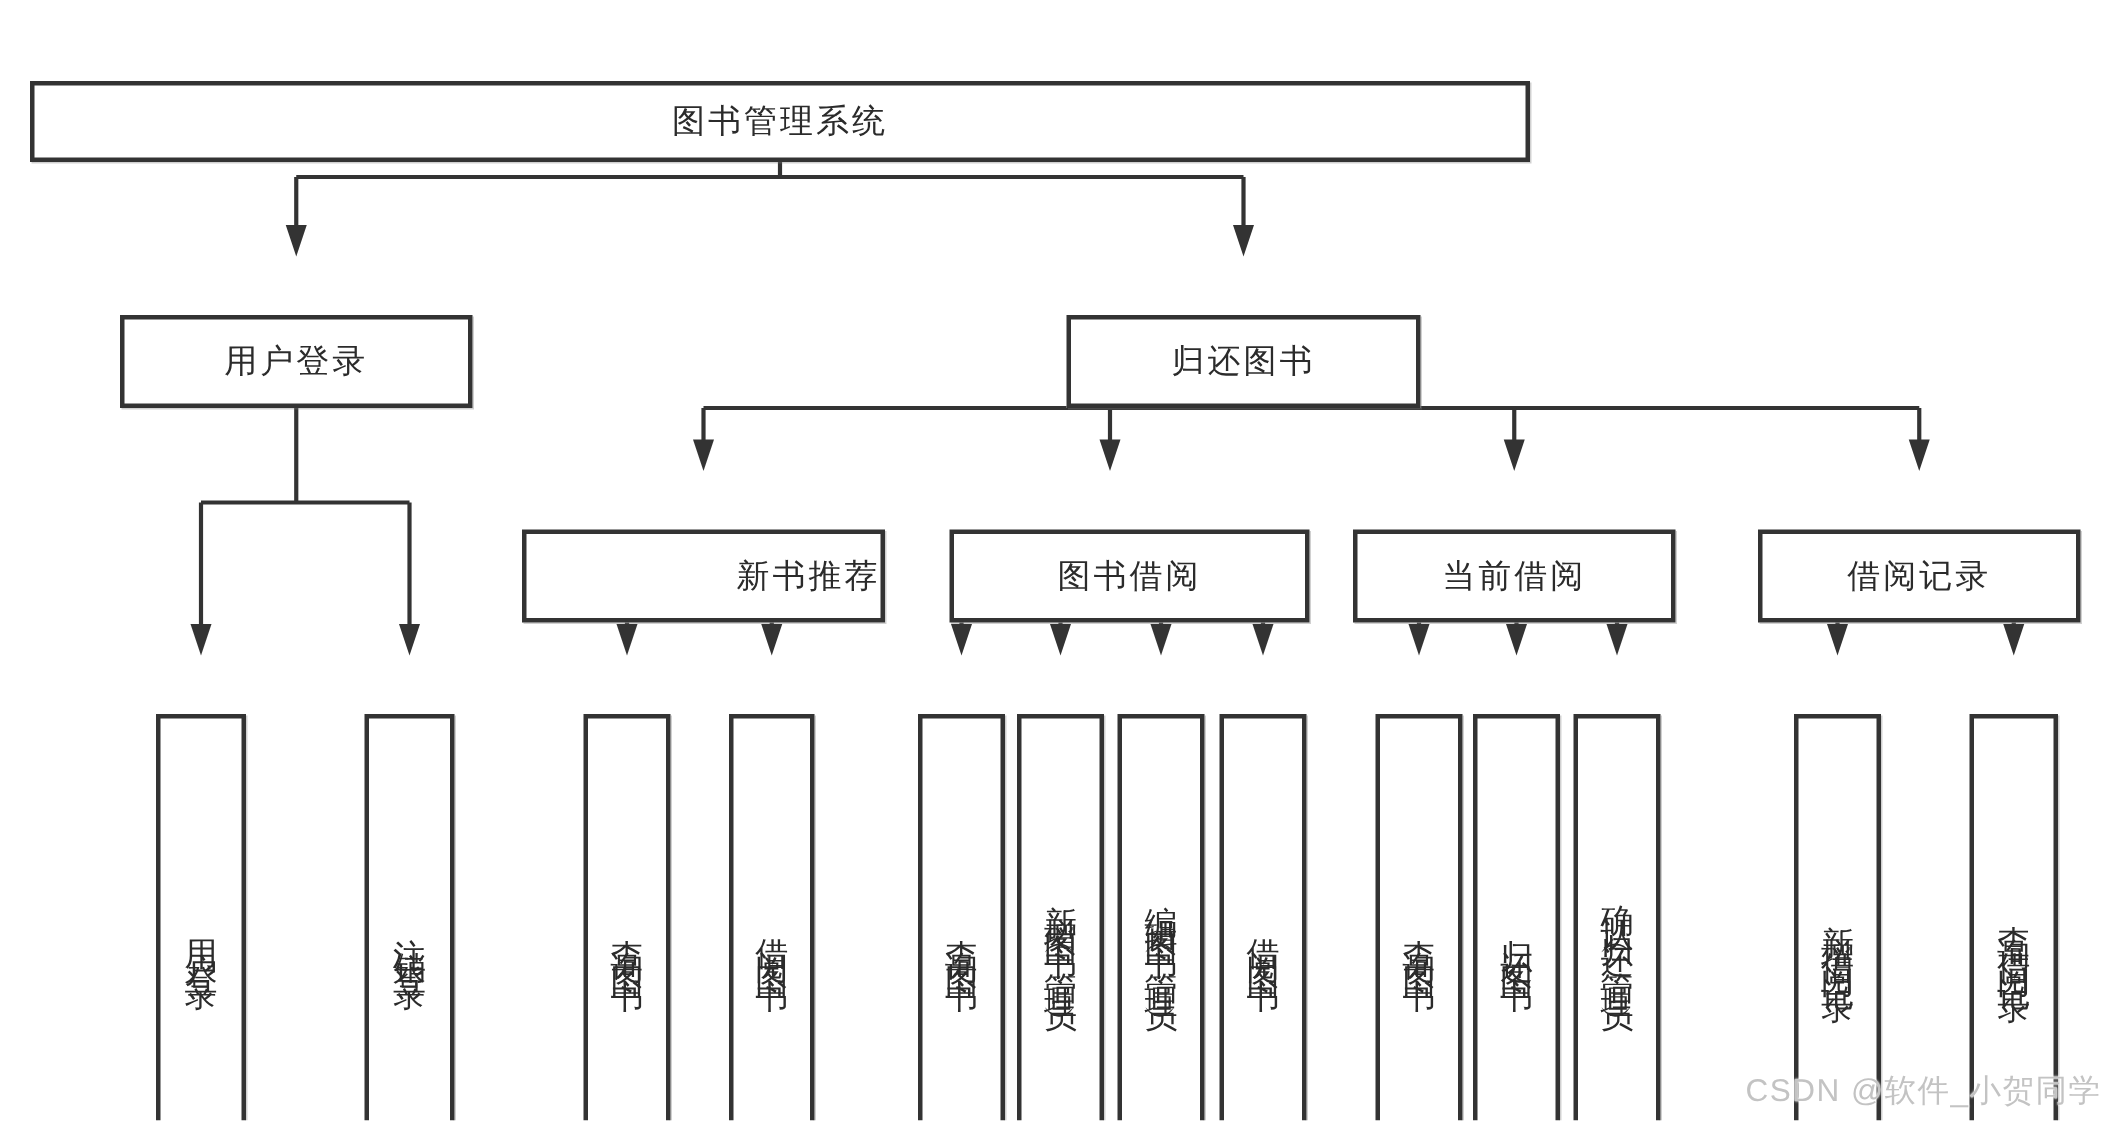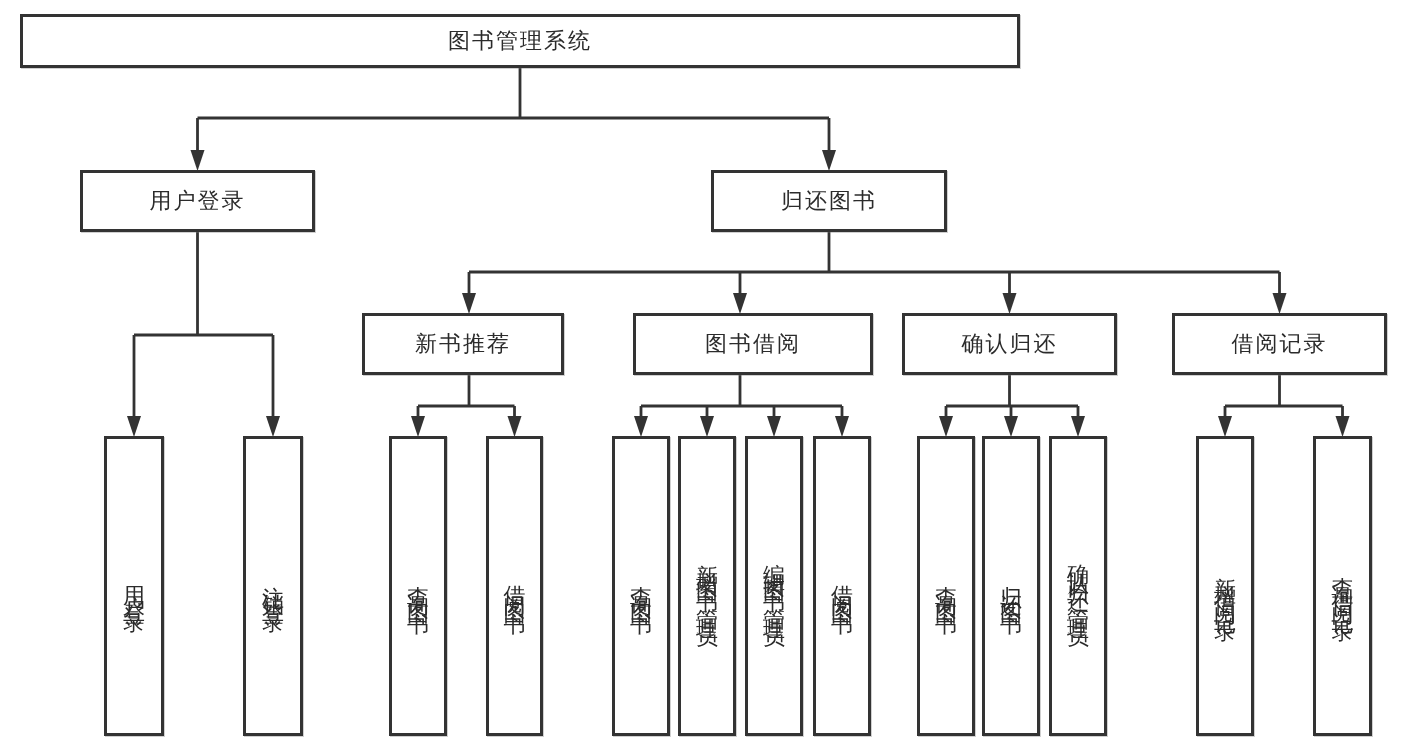--- a/index.html
+++ b/index.html
@@ -26,20 +26,21 @@
   .node {
     position: absolute;
     box-sizing: border-box;
     background: #ffffff;
     border: 3px solid #333333;
     box-shadow: 1px 1px 0 rgba(120,120,120,0.35);
     display: flex;
     align-items: center;
     justify-content: center;
     z-index: 2;
+    margin-top: 40px;
   }
   .node-label {
     color: #2b2b2b;
     font-size: 22px;
     letter-spacing: 2px;
     white-space: nowrap;
   }
   .node.vertical .node-label {
     writing-mode: vertical-rl;
     text-orientation: mixed;
@@ -120,28 +121,28 @@
   <div id="nodes-layer">
       <div class="node" style="left: 20px; top: 14px; width: 1000px; height: 54px;">
         <span class="node-label">图书管理系统</span>
       </div>
       <div class="node" style="left: 80px; top: 170px; width: 235px; height: 62px;">
         <span class="node-label">用户登录</span>
       </div>
       <div class="node" style="left: 711px; top: 170px; width: 236px; height: 62px;">
         <span class="node-label">归还图书</span>
       </div>
-      <div class="node" style="left: 362px; top: 313px; width: 202px; height: 62px;">
+      <div class="node" style="left: 348px; top: 313px; width: 242px; height: 62px; justify-content: flex-end;">
         <span class="node-label">新书推荐</span>
       </div>
       <div class="node" style="left: 633px; top: 313px; width: 240px; height: 62px;">
         <span class="node-label">图书借阅</span>
       </div>
       <div class="node" style="left: 902px; top: 313px; width: 215px; height: 62px;">
-        <span class="node-label">确认归还</span>
+        <span class="node-label">当前借阅</span>
       </div>
       <div class="node" style="left: 1172px; top: 313px; width: 215px; height: 62px;">
         <span class="node-label">借阅记录</span>
       </div>
       <div class="node vertical" style="left: 104px; top: 436px; width: 60px; height: 300px;">
         <span class="node-label">用户登录</span>
       </div>
       <div class="node vertical" style="left: 243px; top: 436px; width: 60px; height: 300px;">
         <span class="node-label">注销登录</span>
       </div>
@@ -172,13 +173,14 @@
       <div class="node vertical" style="left: 1049px; top: 436px; width: 58px; height: 300px;">
         <span class="node-label">确认归还（管理员）</span>
       </div>
       <div class="node vertical" style="left: 1196px; top: 436px; width: 58px; height: 300px;">
         <span class="node-label">新增借阅记录</span>
       </div>
       <div class="node vertical" style="left: 1313px; top: 436px; width: 59px; height: 300px;">
         <span class="node-label">查询借阅记录</span>
       </div>
     </div>
+  <div id="watermark">CSDN @软件_小贺同学</div>
 </div>
 
 </body></html>

